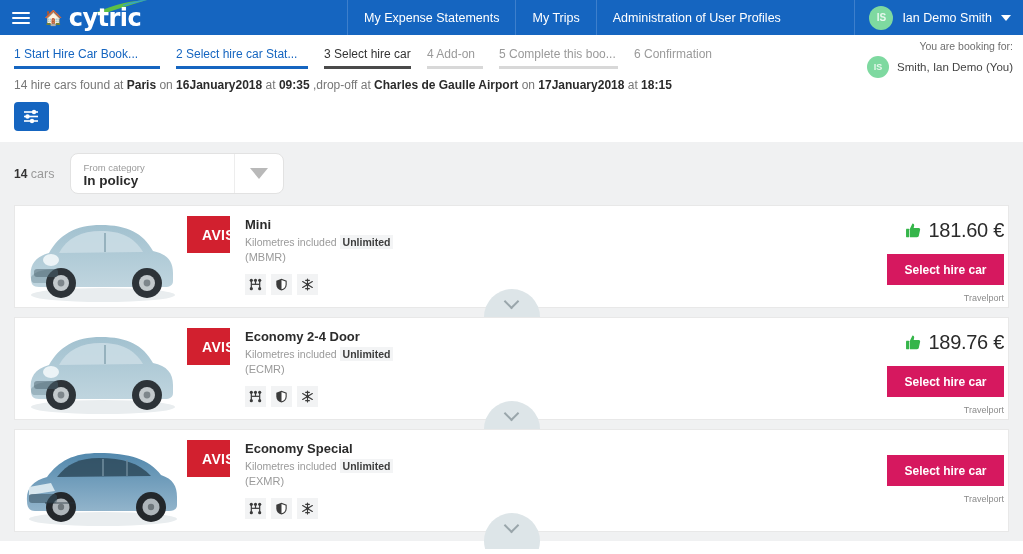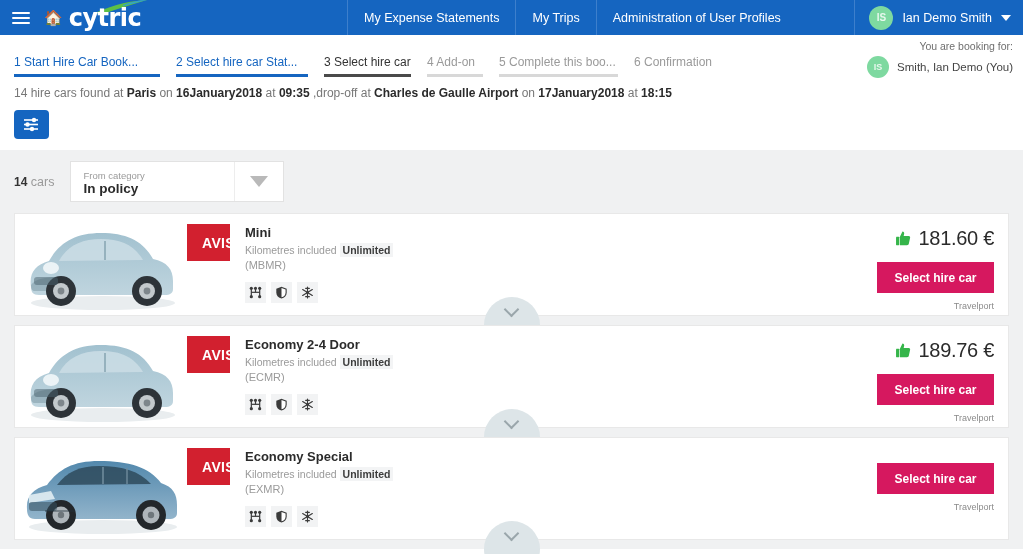--- a/index.html
+++ b/index.html
@@ -80,21 +80,21 @@
   .booking-for-row { display: flex; align-items: center; justify-content: flex-end; gap: 8px; }
   .avatar-sm {
     width: 22px; height: 22px; border-radius: 50%;
     background: #7ed9a0; color: #e8f8ee;
     display: flex; align-items: center; justify-content: center;
     font-size: 9px; font-weight: bold;
   }
   .booking-for-name { font-size: 11.5px; color: #444; }
 
   
-  .stepper-wrap { padding: 20px 14px 0 14px; background:#fff; }
+  .stepper-wrap { padding: 12px 14px 0 14px; background:#fff; }
   .stepper { display: flex; align-items: flex-end; gap: 0; }
   .step { padding-right: 16px; }
   .step-label { font-size: 12px; white-space: nowrap; padding-bottom: 5px; }
   .step-bar { height: 3px; background: #d8d8d8; }
   .step.done .step-label { color: #1565c0; }
   .step.done .step-bar { background: #1565c0; }
   .step.current .step-label { color: #333; }
   .step.current .step-bar { background: #4a4a4a; }
   .step.todo .step-label { color: #9a9a9a; }
 
@@ -120,21 +120,21 @@
     display: flex; align-items: center; gap: 0;
     padding: 11px 0 11px 14px;
   }
   .count { font-size: 12.5px; color: #9a9a9a; margin-right: 16px; white-space: nowrap; }
   .count b { font-size: 12px; color: #333; font-weight: bold; }
   .select-box {
     background: #fff; border: 1px solid #e2e2e2;
     height: 41px; display: flex; align-items: stretch;
     margin-right: 20px;
   }
-  .select-box.cat { width: 214px; }
+  .select-box.cat { width: 214px; border-radius: 8px; }
   .select-box.sort { width: 204px; }
   .select-main { flex: 1; padding: 4px 0 0 12px; display:flex; flex-direction:column; justify-content:center; cursor: pointer; }
   .select-label { font-size: 9.5px; color: #9a9a9a; line-height: 11px; }
   .select-value { font-size: 13.5px; color: #2b2b2b; font-weight: bold; line-height: 16px; }
   .select-arrow {
     width: 49px; border-left: 1px solid #ededed;
     display: flex; align-items: center; justify-content: center; cursor: pointer;
   }
   .caret-gray {
     width: 0; height: 0;
@@ -171,21 +171,21 @@
   .km-row { font-size: 10.5px; color: #9a9a9a; margin-top: 2px; line-height: 13px; }
   .km-row b { color: #3d3d3d; font-weight: bold; background: #f3f4f5; padding: 1px 3px; }
   .code { font-size: 11px; color: #9a9a9a; margin-top: 1px; line-height: 14px; }
   .feature-icons { display: flex; gap: 5px; margin-top: 10px; }
   .feat {
     width: 21px; height: 21px; background: #f2f3f4;
     display: flex; align-items: center; justify-content: center;
   }
   .card-right {
     width: 160px; flex-shrink: 0;
-    padding: 13px 14px 0 0;
+    padding: 13px 4px 0 0;
     display: flex; flex-direction: column; align-items: flex-end;
     position: relative;
   }
   .price-row { display: flex; align-items: center; gap: 7px; }
   .price { font-size: 20px; color: #2b2b2b; letter-spacing: -0.3px; }
   .select-car-btn {
     margin-top: 12px;
     width: 117px; height: 31px;
     background: #d6185f; color: #fff;
     font-size: 12px; font-weight: bold;

